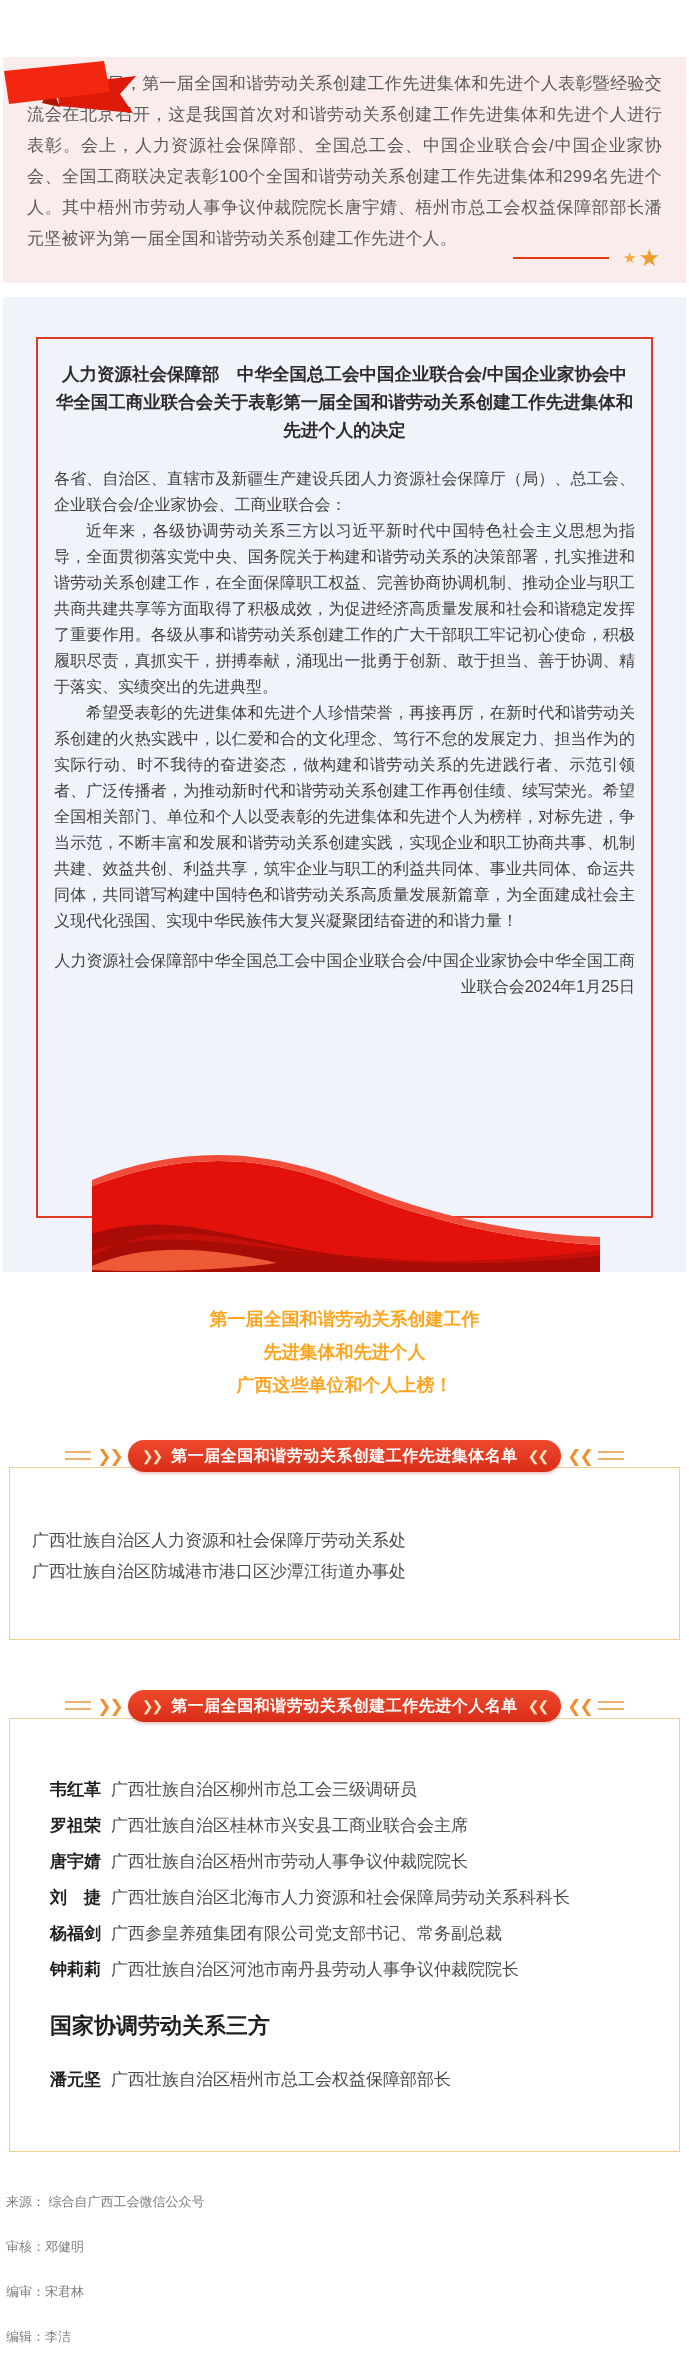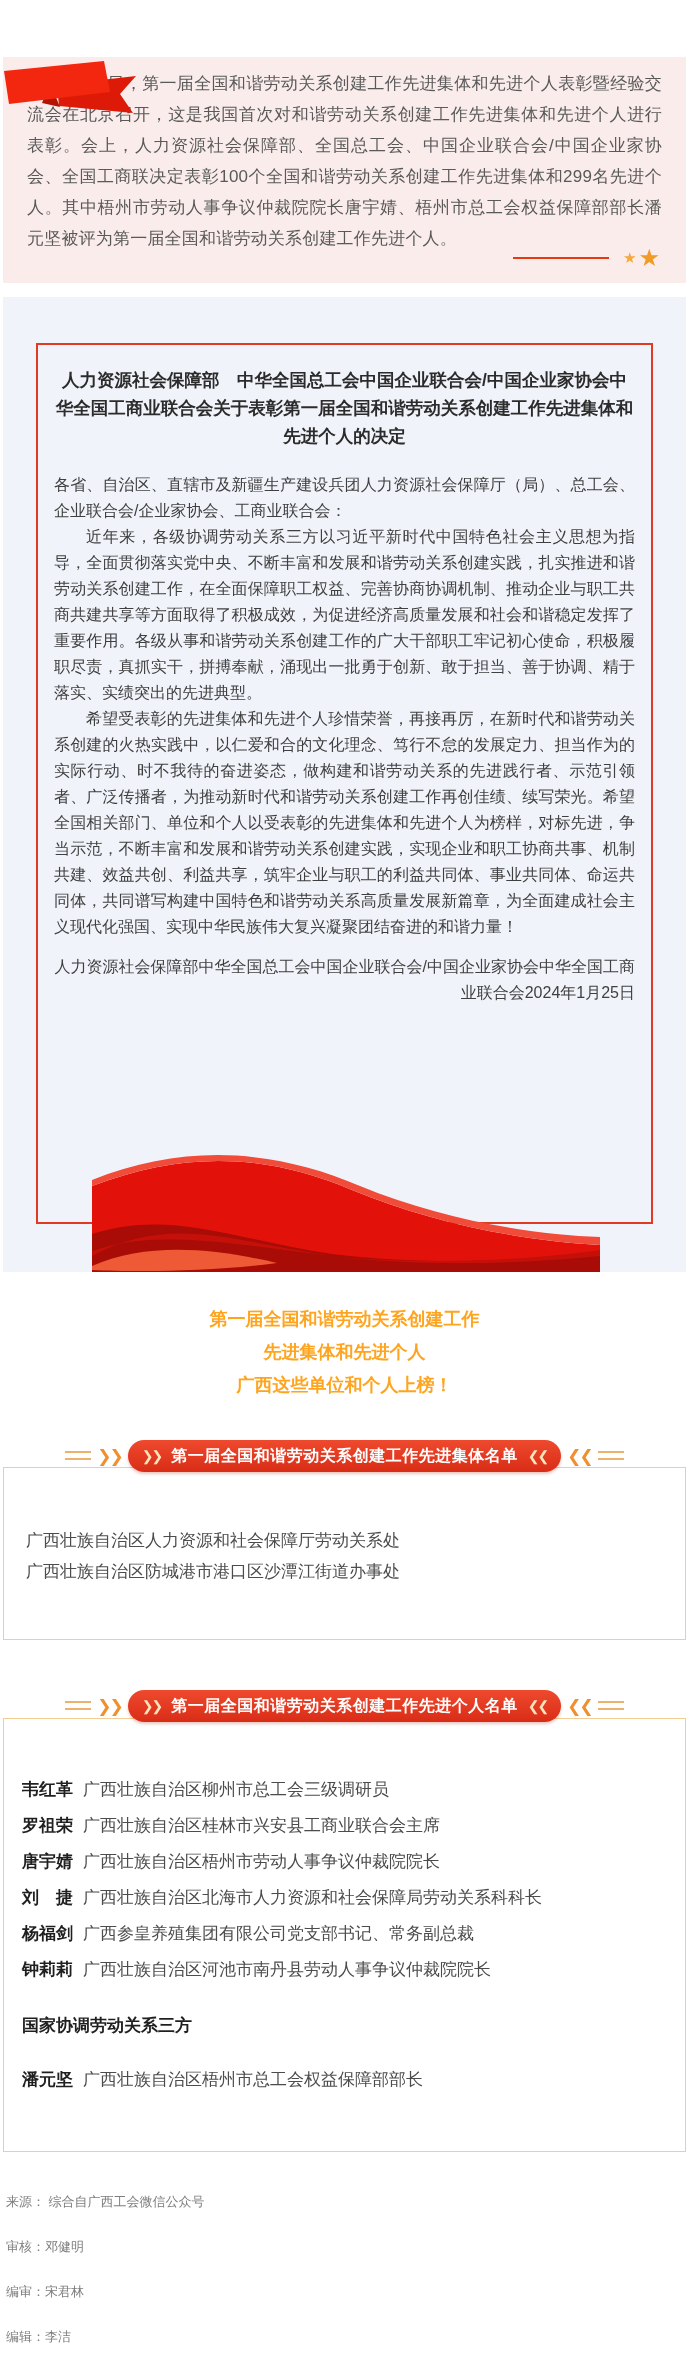--- a/index.html
+++ b/index.html
@@ -29,21 +29,21 @@
   .star-line { display:inline-block; width:96px; height:2px; background:#e8380f; margin-right:14px; }
   .star-sm { color:#f5a93d; font-size:15px; margin-right:2px; }
   .star-lg { color:#f09a28; font-size:24px; }
 
   
   .gov-box {
     margin:14px 3px 0 3px; height:975px; background:#f1f3fa;
     position:relative; padding-top:40px;
   }
   .decision {
-    width:617px; height:881px; margin:6px auto; border:2px solid #e13a22;
+    width:617px; height:881px; margin:0 auto; border:2px solid #e13a22;
     padding:21px 16px 0 16px; position:relative;
   }
   .decision-title {
     font-size:17.5px; font-weight:bold; color:#2b2b2b; line-height:28px;
     text-align:center; margin-bottom:22px;
   }
   .decision-body p {
     font-size:16px; line-height:26px; color:#3f3f3f; text-align:justify;
   }
   .decision-body p.indent { text-indent:2em; }
@@ -75,29 +75,29 @@
   .chev.cream { color:#ffe3bb; font-size:14px; }
   .pill {
     background:linear-gradient(180deg,#ee4a2e,#d92c16);
     border-radius:18px; height:32px; padding:0 14px; display:flex;
     align-items:center; gap:10px; box-shadow:0 2px 3px rgba(160,30,10,.25);
   }
   .pill-text { color:#ffffff; font-weight:bold; font-size:16px; letter-spacing:0.5px; }
 
   
   .list-box {
-    margin:0 3px; background:#ffffff; border:1px solid #f3cd92;
+    margin:0 9px; background:#ffffff; border:1px solid #f3cd92;
     position:relative; z-index:1;
   }
   .list-box.collective { height:173px; margin-top:-5px; padding:57px 20px 0 22px; }
-  .list-box.individual { height:434px; margin-top:-4px; padding:53px 20px 0 18px; }
+  .list-box.individual { height:434px; margin-top:-4px; padding:53px 20px 0 40px; }
   .org-item { font-size:17px; line-height:31px; color:#4c4c4c; }
   .person-row { font-size:17px; line-height:36px; color:#4c4c4c; }
   .person-name { font-weight:bold; color:#1f1f1f; margin-right:10px; }
-  .sub-heading { font-size:17px; font-weight:bold; color:#1f1f1f; line-height:36px; margin-top:20px; }
+  .sub-heading { font-size:22px; font-weight:bold; color:#1f1f1f; line-height:36px; margin-top:20px; }
   .person-row.last { margin-top:18px; }
 
   
   .footer { padding:41px 0 0 6px; }
   .footer div { font-size:13px; color:#7e7e7e; height:45px; }
 </style>
 </head>
 <body>
 
 <div class="page">
@@ -117,21 +117,21 @@
       <span class="star-sm">★</span>
       <span class="star-lg">★</span>
     </div>
   </div>
 
   <div class="gov-box">
     <div class="decision">
       <div class="decision-title">人力资源社会保障部　中华全国总工会中国企业联合会/中国企业家协会中华全国工商业联合会关于表彰第一届全国和谐劳动关系创建工作先进集体和先进个人的决定</div>
       <div class="decision-body">
         <p>各省、自治区、直辖市及新疆生产建设兵团人力资源社会保障厅（局）、总工会、企业联合会/企业家协会、工商业联合会：</p>
-        <p class="indent">近年来，各级协调劳动关系三方以习近平新时代中国特色社会主义思想为指导，全面贯彻落实党中央、不断丰富和发展和谐劳动关系创建实践，扎实推进和谐劳动关系创建工作，在全面保障职工权益、完善协商协调机制、推动企业与职工共商共建共享等方面取得了积极成效，为促进经济高质量发展和社会和谐稳定发挥了重要作用。各级从事和谐劳动关系创建工作的广大干部职工牢记初心使命，积极履职尽责，真抓实干，拼搏奉献，涌现出一批勇于创新、敢于担当、善于协调、精于落实、实绩突出的先进典型。</p>
+        <p class="indent">近年来，各级协调劳动关系三方以习近平新时代中国特色社会主义思想为指导，全面贯彻落实党中央、国务院关于构建和谐劳动关系的决策部署，扎实推进和谐劳动关系创建工作，在全面保障职工权益、完善协商协调机制、推动企业与职工共商共建共享等方面取得了积极成效，为促进经济高质量发展和社会和谐稳定发挥了重要作用。各级从事和谐劳动关系创建工作的广大干部职工牢记初心使命，积极履职尽责，真抓实干，拼搏奉献，涌现出一批勇于创新、敢于担当、善于协调、精于落实、实绩突出的先进典型。</p>
         <p class="indent">希望受表彰的先进集体和先进个人珍惜荣誉，再接再厉，在新时代和谐劳动关系创建的火热实践中，以仁爱和合的文化理念、笃行不怠的发展定力、担当作为的实际行动、时不我待的奋进姿态，做构建和谐劳动关系的先进践行者、示范引领者、广泛传播者，为推动新时代和谐劳动关系创建工作再创佳绩、续写荣光。希望全国相关部门、单位和个人以受表彰的先进集体和先进个人为榜样，对标先进，争当示范，不断丰富和发展和谐劳动关系创建实践，实现企业和职工协商共事、机制共建、效益共创、利益共享，筑牢企业与职工的利益共同体、事业共同体、命运共同体，共同谱写构建中国特色和谐劳动关系高质量发展新篇章，为全面建成社会主义现代化强国、实现中华民族伟大复兴凝聚团结奋进的和谐力量！</p>
       </div>
       <div class="decision-sign">人力资源社会保障部中华全国总工会中国企业联合会/中国企业家协会中华全国工商业联合会2024年1月25日</div>
     </div>
 
     <div class="silk">
       <svg width="508" height="122" viewBox="0 0 508 122">
         <path d="M0,36 C90,2 170,2 260,40 C340,73 430,91 508,95 L508,122 L0,122 Z" fill="#e2120b"></path>
         <path d="M0,30 C90,-6 180,-2 268,36 C348,69 440,85 508,87 L508,95 C430,91 340,73 260,40 C170,2 90,2 0,36 Z" fill="#f14c39"></path>
         <path d="M0,122 L0,84 C80,58 150,92 240,104 C330,115 430,112 508,103 L508,122 Z" fill="#a90b06"></path>

